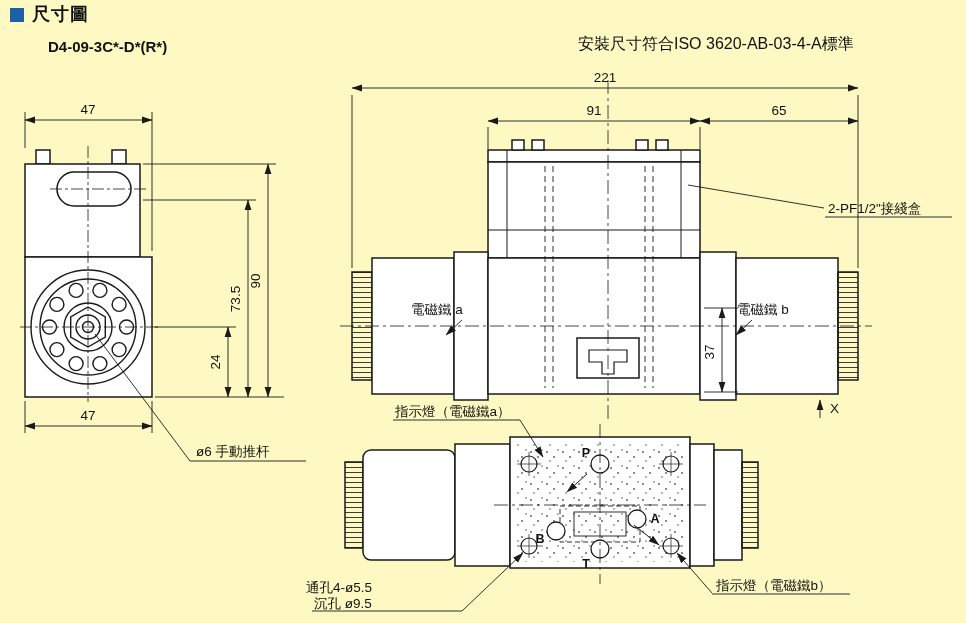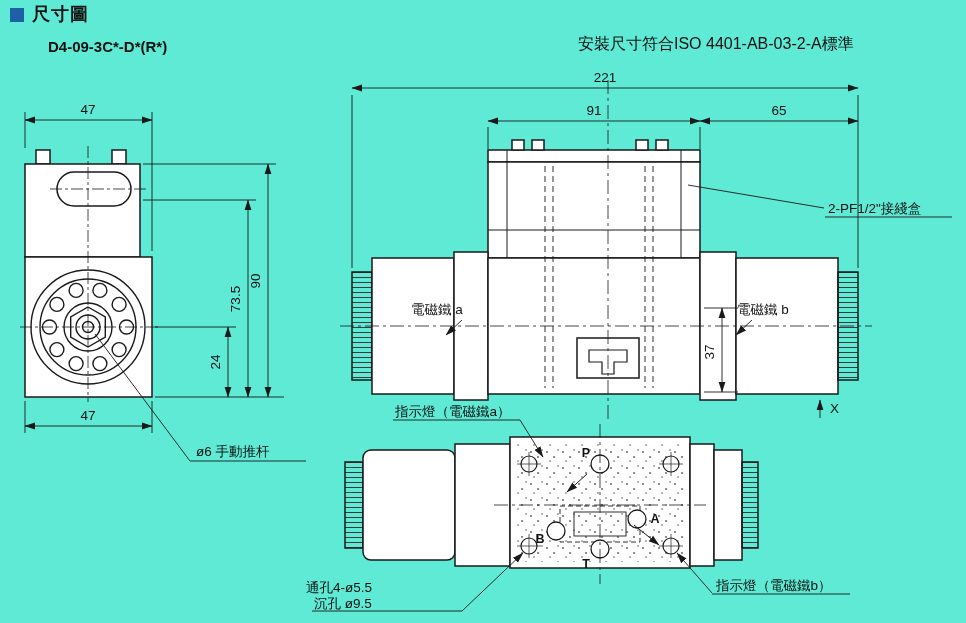--- a/index.html
+++ b/index.html
@@ -1,37 +1,37 @@
 <!DOCTYPE html>
 <html><head>
 <meta charset="utf-8">
 <style>
   * { margin:0; padding:0; box-sizing:border-box; }
   html,body { background:#ffffff; }
   body { font-family:"Liberation Sans","DejaVu Sans",sans-serif; color:#111; }
-  .screen { position:relative; width:966px; height:623px; background:#5eead4; overflow:hidden; }
+  .screen { position:relative; width:966px; height:623px; background:#fef9c3; overflow:hidden; }
   .hdr-square { position:absolute; left:10px; top:8px; width:14px; height:14px; background:#1e5fa8; }
   .hdr-title { position:absolute; left:32px; top:2px; font-size:18px; font-weight:bold; letter-spacing:1px; }
   .model { position:absolute; left:48px; top:38px; font-size:15px; font-weight:bold; }
   .standard { position:absolute; left:578px; top:34px; font-size:16px; }
   svg.drawing { position:absolute; left:0; top:0; }
   svg text { font-family:"Liberation Sans","DejaVu Sans",sans-serif; fill:#111; stroke:none; }
   text.dim { font-size:13.5px; }
   text.lbl { font-size:13.5px; }
   text.port { font-size:12.5px; font-weight:bold; }
 </style>
 </head>
 <body>
 
 <div class="screen">
 
   <div class="hdr-square"></div>
   <div class="hdr-title">尺寸圖</div>
   <div class="model">D4-09-3C*-D*(R*)</div>
-  <div class="standard">安裝尺寸符合ISO 4401-AB-03-2-A標準</div>
+  <div class="standard">安裝尺寸符合ISO 3620-AB-03-4-A標準</div>
 
   <svg class="drawing" width="966" height="623" viewBox="0 0 966 623">
     <defs>
       <marker id="arr" viewBox="0 0 10 8" refX="9.5" refY="4" markerWidth="11" markerHeight="9" markerUnits="userSpaceOnUse" orient="auto-start-reverse">
         <path d="M0,0.8 L10,4 L0,7.2 Z" fill="#1a1a1a"></path>
       </marker>
       <pattern id="hatchH" width="5" height="5" patternUnits="userSpaceOnUse">
         <line x1="0" y1="2.5" x2="5" y2="2.5" stroke="#3a3a3a" stroke-width="1"></line>
       </pattern>
       <pattern id="stip" width="16" height="16" patternUnits="userSpaceOnUse">

